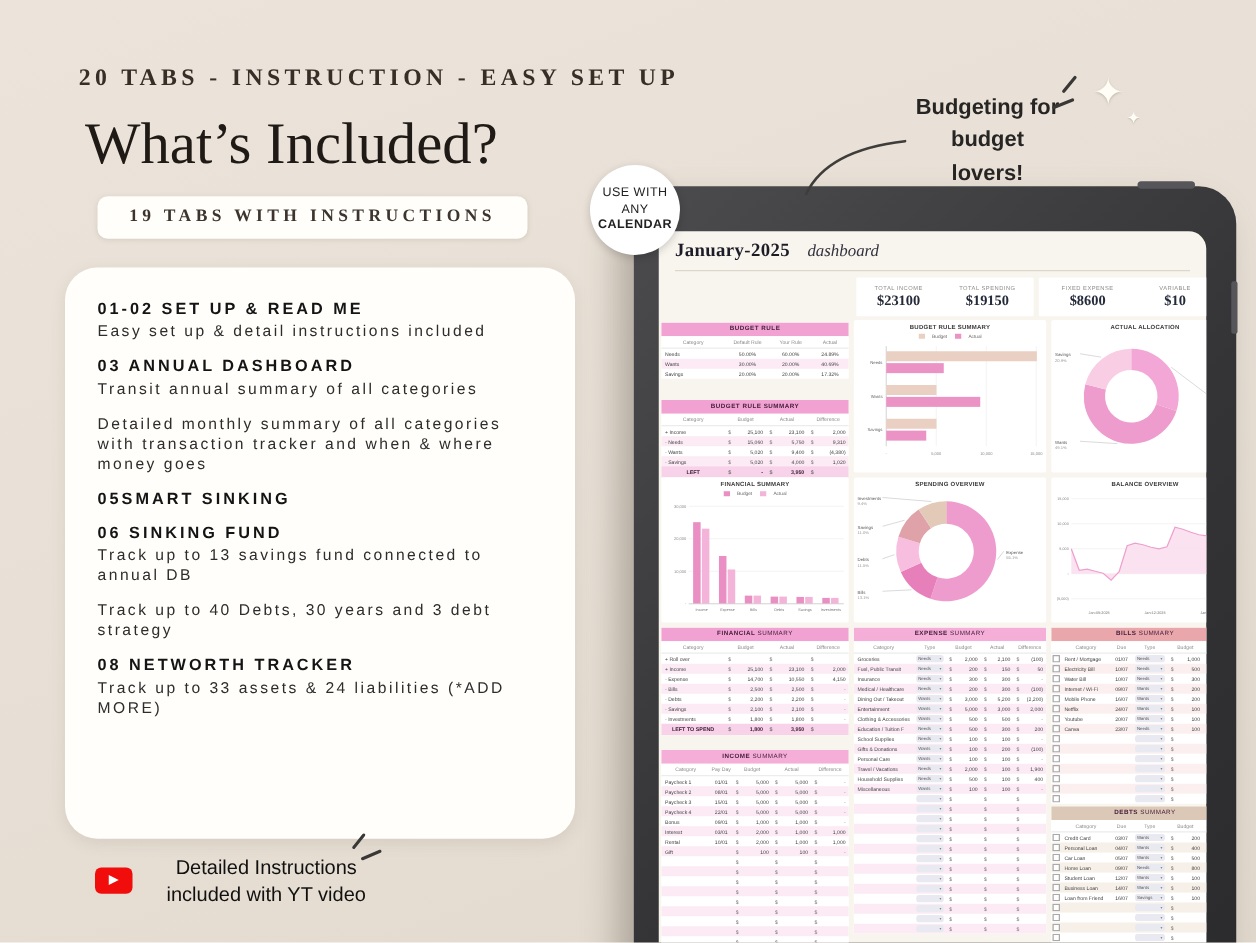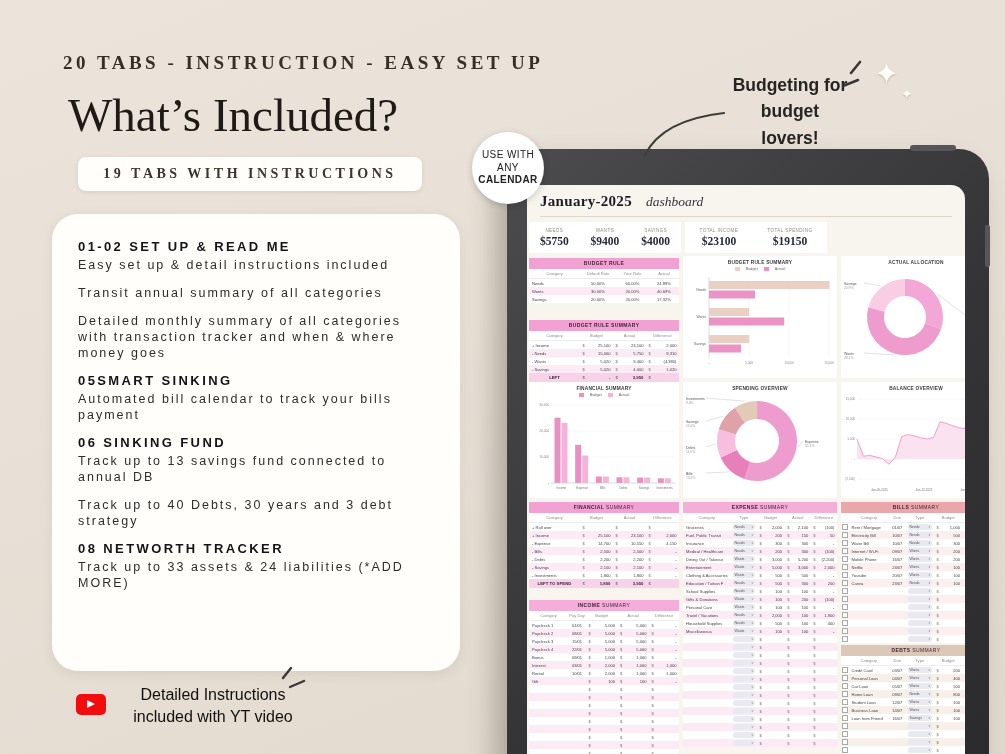--- a/index.html
+++ b/index.html
@@ -95,28 +95,28 @@
 <div class="eyebrow">20 TABS - INSTRUCTION - EASY SET UP</div>
 <div class="big-title">What’s Included?</div>
 <div class="pill">19 TABS WITH INSTRUCTIONS</div>
 <div class="card">
   <div>
       <div class="feat">
         <div class="feat-title">01-02 SET UP &amp; READ ME</div>
         <div class="feat-desc">Easy set up &amp; detail instructions included</div>
       </div>
       <div class="feat">
+        <div class="feat-title">03 ANNUAL DASHBOARD</div>
         <div class="feat-desc">Transit annual summary of all categories</div>
       </div>
       <div class="feat">
         <div class="feat-desc">Detailed monthly summary of all categories with transaction tracker and when &amp; where money goes</div>
       </div>
       <div class="feat">
         <div class="feat-title">05SMART SINKING</div>
-        <div class="feat-desc">Automated bill calendar to track your bills payment</div>
       </div>
       <div class="feat">
         <div class="feat-title">06 SINKING FUND</div>
         <div class="feat-desc">Track up to 13 savings fund connected to annual DB</div>
       </div>
       <div class="feat">
         <div class="feat-desc">Track up to 40 Debts, 30 years and 3 debt strategy</div>
       </div>
       <div class="feat">
         <div class="feat-title">08 NETWORTH TRACKER</div>
@@ -153,42 +153,38 @@
 <div class="tablet">
   <div class="tab-btn-top"></div>
   <div class="tab-btn-side"></div>
   <div class="screen">
     <div class="sheet-head">
       <span class="month">January-2025</span>
       <span class="view">dashboard</span>
     </div>
     <div class="sheet-div"></div>
     <div class="metrics">
-        <div class="mcard" style="left: 2px; width: 152px;">
-          <div class="mcell">
-            <div class="mlabel">NEEDS</div>
-            <div class="mvalue">$5750</div>
-          </div>
-          <div class="mcell">
-            <div class="mlabel">WANTS</div>
-            <div class="mvalue">$9400</div>
-          </div>
-          <div class="mcell">
-            <div class="mlabel">SAVINGS</div>
-            <div class="mvalue">$4000</div>
-          </div>
-        </div>
         <div class="mcard" style="left: 158px; width: 142px;">
           <div class="mcell">
             <div class="mlabel">TOTAL INCOME</div>
             <div class="mvalue">$23100</div>
           </div>
           <div class="mcell">
             <div class="mlabel">TOTAL SPENDING</div>
             <div class="mvalue">$19150</div>
+          </div>
+        </div>
+        <div class="mcard" style="left: 304px; width: 140px;">
+          <div class="mcell">
+            <div class="mlabel">FIXED EXPENSE</div>
+            <div class="mvalue">$8600</div>
+          </div>
+          <div class="mcell">
+            <div class="mlabel">VARIABLE</div>
+            <div class="mvalue">$10</div>
           </div>
         </div>
       </div>
 
     <div id="p-br" class="mtable" style="left:2px;top:73px;width:150px">
         <div class="mt-title" style="background: rgb(242, 162, 210);">BUDGET RULE</div>
         <div class="mt-head">
           <div class="mt-cell" style="width: 34%;">Category</div>
           <div class="mt-cell" style="width: 24%;">Default Rule</div>
           <div class="mt-cell" style="width: 22%;">Your Rule</div>

